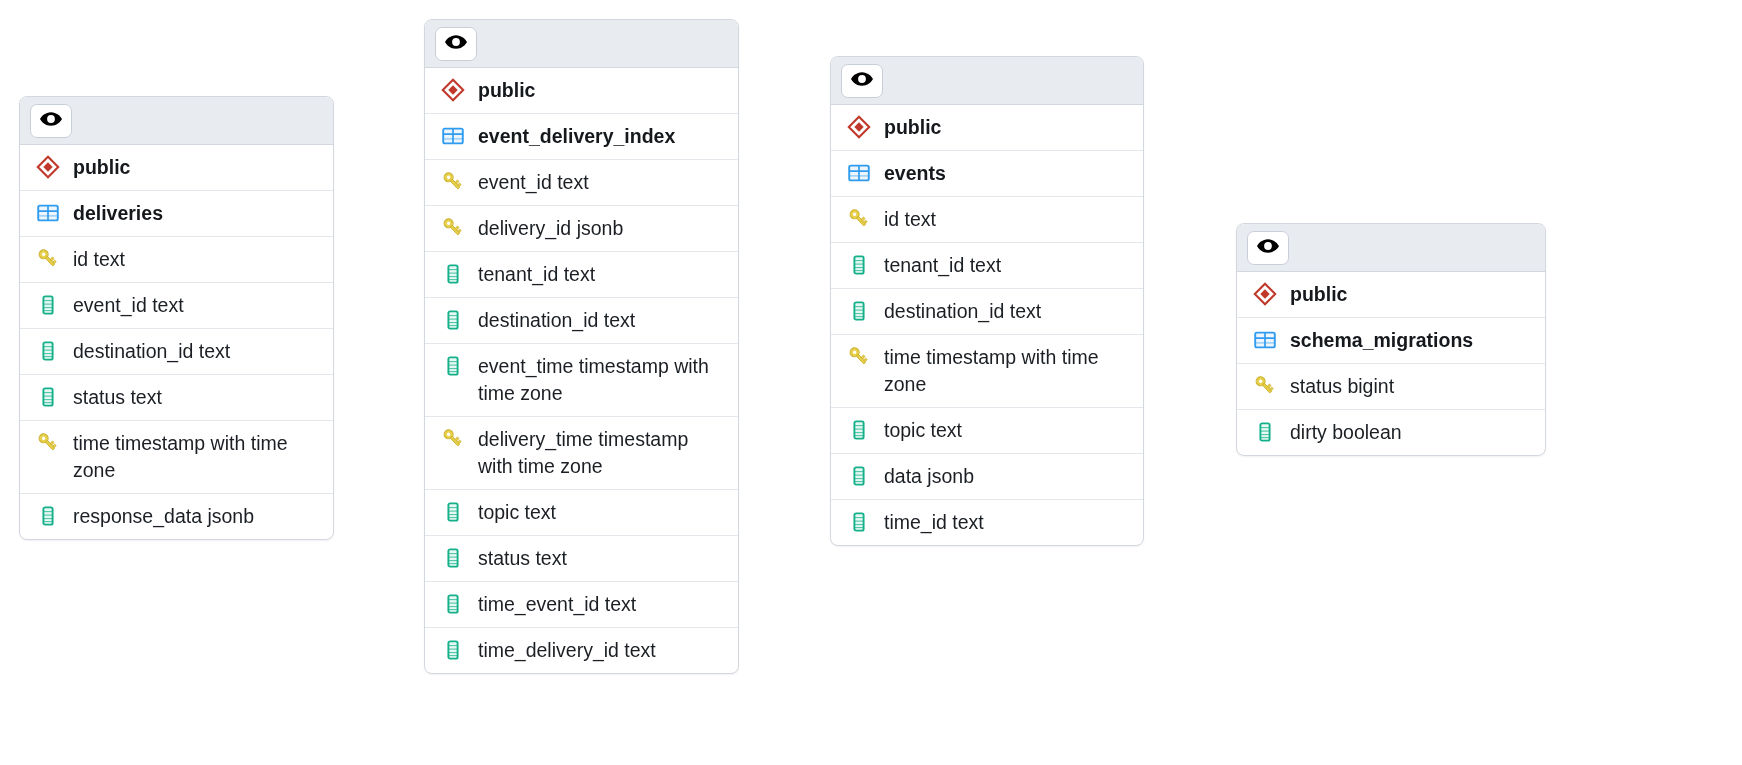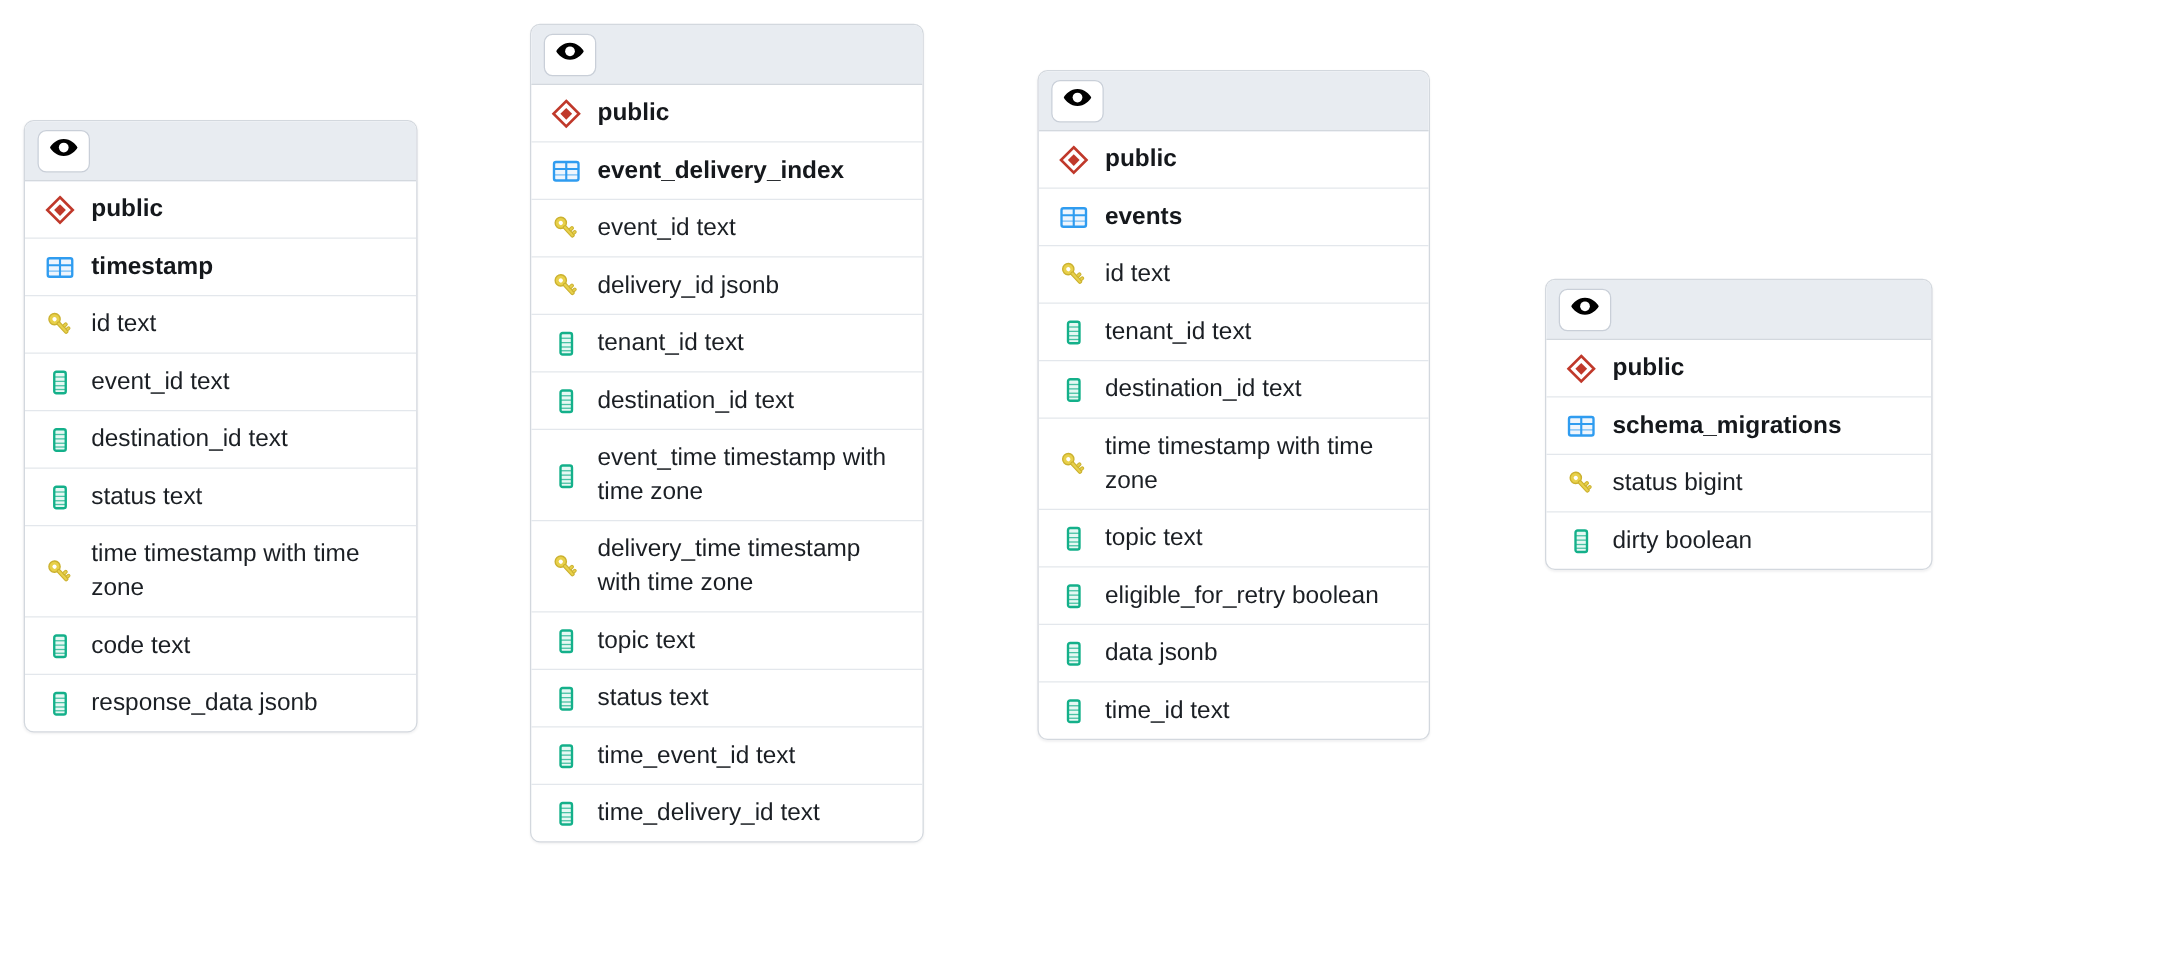--- a/index.html
+++ b/index.html
@@ -37,21 +37,21 @@
     border: 1px solid #c9cfd8;
     border-radius: 7px;
     display: flex;
     align-items: center;
     justify-content: center;
     cursor: pointer;
   }
 
   .row {
     display: flex;
-    align-items: center;
+    align-items: flex-start;
     border-bottom: 1px solid #e3e7ec;
     padding: 9px 14px 9px 16px;
     min-height: 45px;
   }
   .row:last-child { border-bottom: none; }
 
   .row-icon {
     flex: 0 0 24px;
     width: 24px;
     height: 24px;
@@ -101,21 +101,21 @@
       </div>
       <div class="row">
         <span class="row-icon">
           <svg width="24" height="24" viewBox="0 0 24 24">
             <rect x="2.2" y="4.6" width="19.6" height="14.8" rx="1.6" fill="#eef5fd" stroke="#2f9cf0" stroke-width="1.9"></rect>
             <line x1="2.2" y1="10.2" x2="21.8" y2="10.2" stroke="#2f9cf0" stroke-width="1.7"></line>
             <line x1="12" y1="4.6" x2="12" y2="19.4" stroke="#2f9cf0" stroke-width="1.7"></line>
             <line x1="2.2" y1="14.9" x2="21.8" y2="14.9" stroke="#2f9cf0" stroke-width="1.2" opacity="0.55"></line>
           </svg>
         </span>
-        <span class="row-label bold">timestamp</span>
+        <span class="row-label bold">deliveries</span>
       </div>
       <div class="row">
         <span class="row-icon">
           <svg width="24" height="24" viewBox="0 0 24 24">
             <g transform="rotate(-43 12 12)">
               <circle cx="12" cy="5.6" r="4.5" fill="#e8d04a" stroke="#cbb12f" stroke-width="1.1"></circle>
               <circle cx="12" cy="5.6" r="1.7" fill="#ffffff"></circle>
               <rect x="10.7" y="9.3" width="2.7" height="11.2" rx="1.1" fill="#e8d04a" stroke="#cbb12f" stroke-width="0.9"></rect>
               <rect x="13.2" y="13.6" width="3.6" height="2.3" rx="0.9" fill="#e8d04a" stroke="#cbb12f" stroke-width="0.8"></rect>
               <rect x="13.2" y="17.4" width="3.1" height="2.2" rx="0.9" fill="#e8d04a" stroke="#cbb12f" stroke-width="0.8"></rect>
@@ -166,32 +166,20 @@
             <g transform="rotate(-43 12 12)">
               <circle cx="12" cy="5.6" r="4.5" fill="#e8d04a" stroke="#cbb12f" stroke-width="1.1"></circle>
               <circle cx="12" cy="5.6" r="1.7" fill="#ffffff"></circle>
               <rect x="10.7" y="9.3" width="2.7" height="11.2" rx="1.1" fill="#e8d04a" stroke="#cbb12f" stroke-width="0.9"></rect>
               <rect x="13.2" y="13.6" width="3.6" height="2.3" rx="0.9" fill="#e8d04a" stroke="#cbb12f" stroke-width="0.8"></rect>
               <rect x="13.2" y="17.4" width="3.1" height="2.2" rx="0.9" fill="#e8d04a" stroke="#cbb12f" stroke-width="0.8"></rect>
             </g>
           </svg>
         </span>
         <span class="row-label">time timestamp with time zone</span>
-      </div>
-      <div class="row">
-        <span class="row-icon">
-          <svg width="22" height="22" viewBox="0 0 22 22">
-            <rect x="6.4" y="2.4" width="9.2" height="17.2" rx="1.7" fill="#e6f8f3" stroke="#14b08a" stroke-width="1.9"></rect>
-            <line x1="6.4" y1="6.6" x2="15.6" y2="6.6" stroke="#14b08a" stroke-width="1.05" opacity="0.75"></line>
-            <line x1="6.4" y1="10.1" x2="15.6" y2="10.1" stroke="#14b08a" stroke-width="1.05" opacity="0.75"></line>
-            <line x1="6.4" y1="13.6" x2="15.6" y2="13.6" stroke="#14b08a" stroke-width="1.05" opacity="0.75"></line>
-            <line x1="6.4" y1="16.6" x2="15.6" y2="16.6" stroke="#14b08a" stroke-width="1.05" opacity="0.75"></line>
-          </svg>
-        </span>
-        <span class="row-label">code text</span>
       </div>
       <div class="row">
         <span class="row-icon">
           <svg width="22" height="22" viewBox="0 0 22 22">
             <rect x="6.4" y="2.4" width="9.2" height="17.2" rx="1.7" fill="#e6f8f3" stroke="#14b08a" stroke-width="1.9"></rect>
             <line x1="6.4" y1="6.6" x2="15.6" y2="6.6" stroke="#14b08a" stroke-width="1.05" opacity="0.75"></line>
             <line x1="6.4" y1="10.1" x2="15.6" y2="10.1" stroke="#14b08a" stroke-width="1.05" opacity="0.75"></line>
             <line x1="6.4" y1="13.6" x2="15.6" y2="13.6" stroke="#14b08a" stroke-width="1.05" opacity="0.75"></line>
             <line x1="6.4" y1="16.6" x2="15.6" y2="16.6" stroke="#14b08a" stroke-width="1.05" opacity="0.75"></line>
           </svg>
@@ -451,32 +439,20 @@
       <div class="row">
         <span class="row-icon">
           <svg width="22" height="22" viewBox="0 0 22 22">
             <rect x="6.4" y="2.4" width="9.2" height="17.2" rx="1.7" fill="#e6f8f3" stroke="#14b08a" stroke-width="1.9"></rect>
             <line x1="6.4" y1="6.6" x2="15.6" y2="6.6" stroke="#14b08a" stroke-width="1.05" opacity="0.75"></line>
             <line x1="6.4" y1="10.1" x2="15.6" y2="10.1" stroke="#14b08a" stroke-width="1.05" opacity="0.75"></line>
             <line x1="6.4" y1="13.6" x2="15.6" y2="13.6" stroke="#14b08a" stroke-width="1.05" opacity="0.75"></line>
             <line x1="6.4" y1="16.6" x2="15.6" y2="16.6" stroke="#14b08a" stroke-width="1.05" opacity="0.75"></line>
           </svg>
         </span>
-        <span class="row-label">eligible_for_retry boolean</span>
-      </div>
-      <div class="row">
-        <span class="row-icon">
-          <svg width="22" height="22" viewBox="0 0 22 22">
-            <rect x="6.4" y="2.4" width="9.2" height="17.2" rx="1.7" fill="#e6f8f3" stroke="#14b08a" stroke-width="1.9"></rect>
-            <line x1="6.4" y1="6.6" x2="15.6" y2="6.6" stroke="#14b08a" stroke-width="1.05" opacity="0.75"></line>
-            <line x1="6.4" y1="10.1" x2="15.6" y2="10.1" stroke="#14b08a" stroke-width="1.05" opacity="0.75"></line>
-            <line x1="6.4" y1="13.6" x2="15.6" y2="13.6" stroke="#14b08a" stroke-width="1.05" opacity="0.75"></line>
-            <line x1="6.4" y1="16.6" x2="15.6" y2="16.6" stroke="#14b08a" stroke-width="1.05" opacity="0.75"></line>
-          </svg>
-        </span>
         <span class="row-label">data jsonb</span>
       </div>
       <div class="row">
         <span class="row-icon">
           <svg width="22" height="22" viewBox="0 0 22 22">
             <rect x="6.4" y="2.4" width="9.2" height="17.2" rx="1.7" fill="#e6f8f3" stroke="#14b08a" stroke-width="1.9"></rect>
             <line x1="6.4" y1="6.6" x2="15.6" y2="6.6" stroke="#14b08a" stroke-width="1.05" opacity="0.75"></line>
             <line x1="6.4" y1="10.1" x2="15.6" y2="10.1" stroke="#14b08a" stroke-width="1.05" opacity="0.75"></line>
             <line x1="6.4" y1="13.6" x2="15.6" y2="13.6" stroke="#14b08a" stroke-width="1.05" opacity="0.75"></line>
             <line x1="6.4" y1="16.6" x2="15.6" y2="16.6" stroke="#14b08a" stroke-width="1.05" opacity="0.75"></line>

